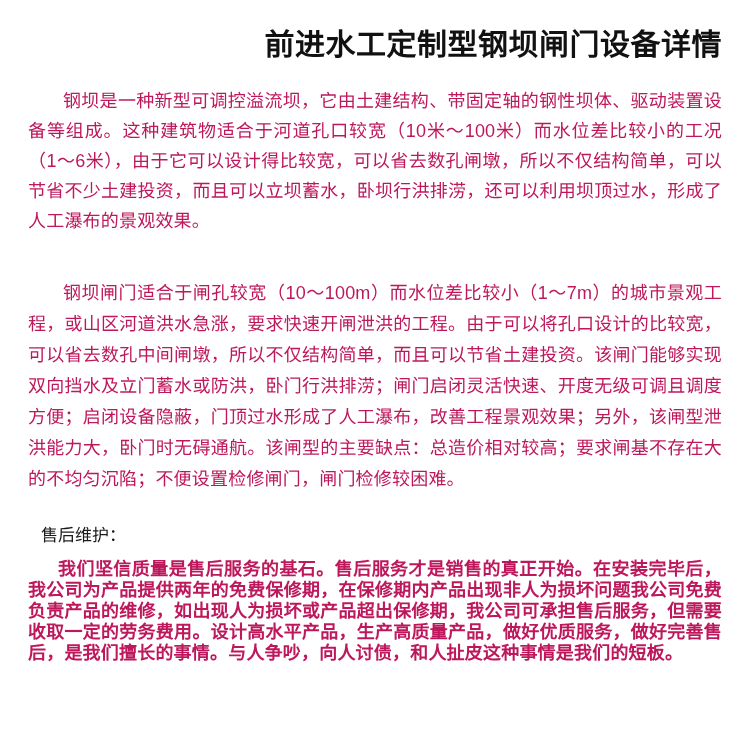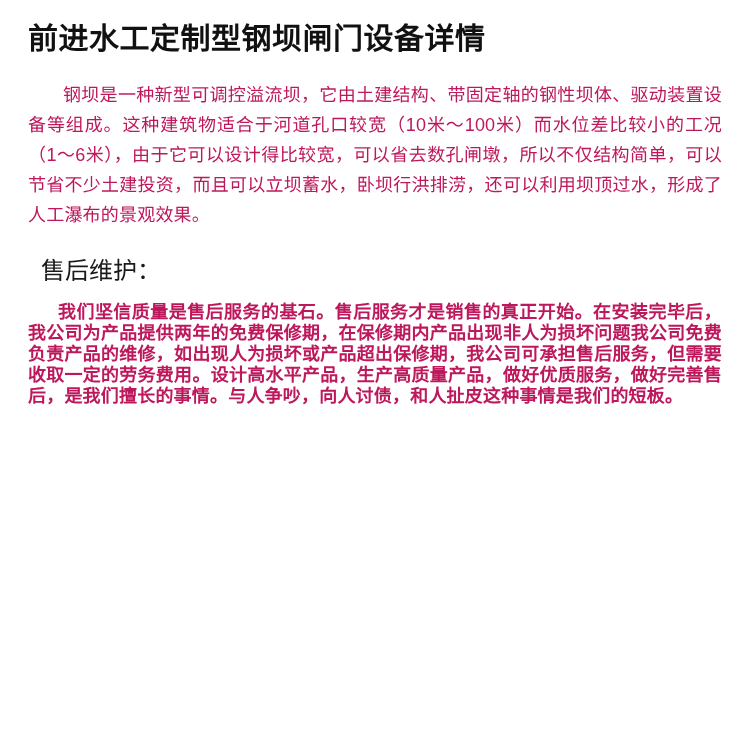--- a/index.html
+++ b/index.html
@@ -14,25 +14,25 @@
     overflow: hidden;
     color: #1a1a1a;
     font-family: "Liberation Sans", "DejaVu Sans", sans-serif;
   }
   .page {
     width: 750px;
     height: 750px;
     background: #ffffff;
   }
   .page-title {
-    margin: 20px 28px 0 28px;
+    margin: 26px 28px 0 28px;
     font-size: 30px;
     line-height: 38px;
     font-weight: 700;
-    text-align: left;
+    text-align: right;
     letter-spacing: 0.5px;
     color: #111111;
   }
   .para {
     margin: 0 28px;
     font-size: 18px;
     text-align: justify;
     text-justify: inter-ideograph;
     letter-spacing: 0.2px;
     color: #be185d;
@@ -41,39 +41,40 @@
     margin-top: 22px;
     line-height: 30px;
     text-indent: 35px;
   }
   .para-features {
     margin-top: 42px;
     line-height: 31px;
     text-indent: 35px;
   }
   .section-heading {
-    margin: 26px 28px 16px 28px;
+    margin: 26px 28px 8px 28px;
     padding-left: 13px;
-    font-size: 24px;
+    font-size: 17px;
     line-height: 30px;
     font-weight: 400;
     color: #1a1a1a;
   }
   .para-aftersales {
     margin-top: 2px;
     line-height: 21px;
     text-indent: 30px;
     font-weight: bold;
   }
 </style>
 </head>
 <body>
 
 <div class="page">
   <h1 class="page-title">前进水工定制型钢坝闸门设备详情</h1>
 
   <p class="para para-intro">钢坝是一种新型可调控溢流坝，它由土建结构、带固定轴的钢性坝体、驱动装置设备等组成。这种建筑物适合于河道孔口较宽（10米～100米）而水位差比较小的工况（1～6米），由于它可以设计得比较宽，可以省去数孔闸墩，所以不仅结构简单，可以节省不少土建投资，而且可以立坝蓄水，卧坝行洪排涝，还可以利用坝顶过水，形成了人工瀑布的景观效果。</p>
 
+  <p class="para para-features">钢坝闸门适合于闸孔较宽（10～100m）而水位差比较小（1～7m）的城市景观工程，或山区河道洪水急涨，要求快速开闸泄洪的工程。由于可以将孔口设计的比较宽，可以省去数孔中间闸墩，所以不仅结构简单，而且可以节省土建投资。该闸门能够实现双向挡水及立门蓄水或防洪，卧门行洪排涝；闸门启闭灵活快速、开度无级可调且调度方便；启闭设备隐蔽，门顶过水形成了人工瀑布，改善工程景观效果；另外，该闸型泄洪能力大，卧门时无碍通航。该闸型的主要缺点：总造价相对较高；要求闸基不存在大的不均匀沉陷；不便设置检修闸门，闸门检修较困难。</p>
 
   <div class="section-heading">售后维护：</div>
 
   <p class="para para-aftersales">我们坚信质量是售后服务的基石。售后服务才是销售的真正开始。在安装完毕后，我公司为产品提供两年的免费保修期，在保修期内产品出现非人为损坏问题我公司免费负责产品的维修，如出现人为损坏或产品超出保修期，我公司可承担售后服务，但需要收取一定的劳务费用。设计高水平产品，生产高质量产品，做好优质服务，做好完善售后，是我们擅长的事情。与人争吵，向人讨债，和人扯皮这种事情是我们的短板。</p>
 </div>
 
 </body></html>

